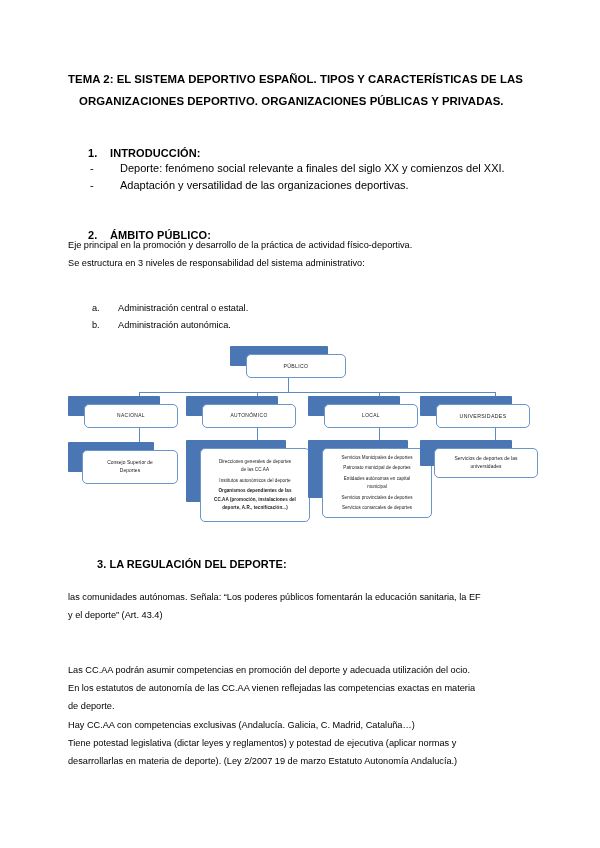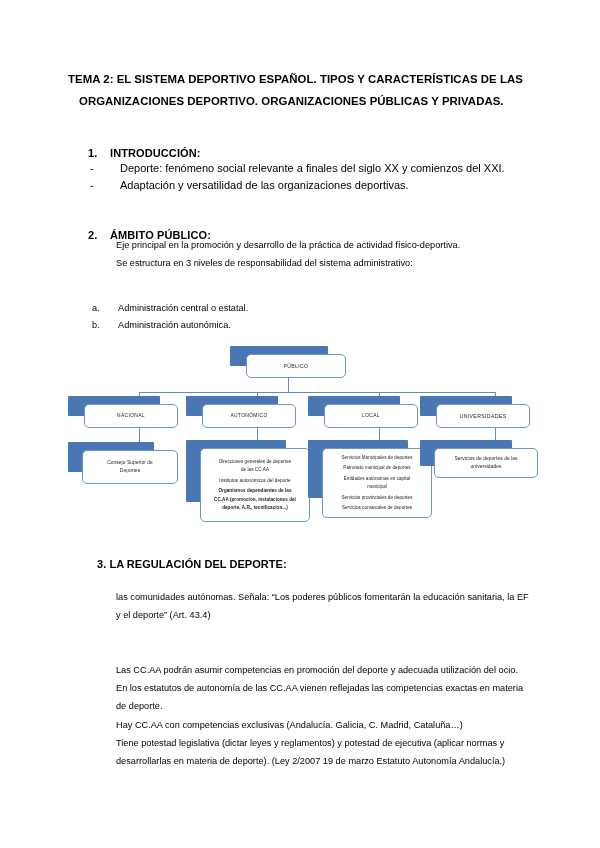--- a/index.html
+++ b/index.html
@@ -52,21 +52,21 @@
   }
   .dash-list .row { white-space: nowrap; }
   .dash-list .dash { display: inline-block; width: 30px; }
 
   .para {
     position: absolute;
     font-size: 9.2px;
     line-height: 18px;
     width: 470px;
   }
-  .para .row { white-space: nowrap; margin-left: 48px; }
+  .para .row { white-space: nowrap; }
 
   .alpha-list {
     position: absolute;
     font-size: 9.2px;
     line-height: 17px;
   }
   .alpha-list .row { white-space: nowrap; }
   .alpha-list .mk { display: inline-block; width: 26px; }
 
   .sec3-heading {

